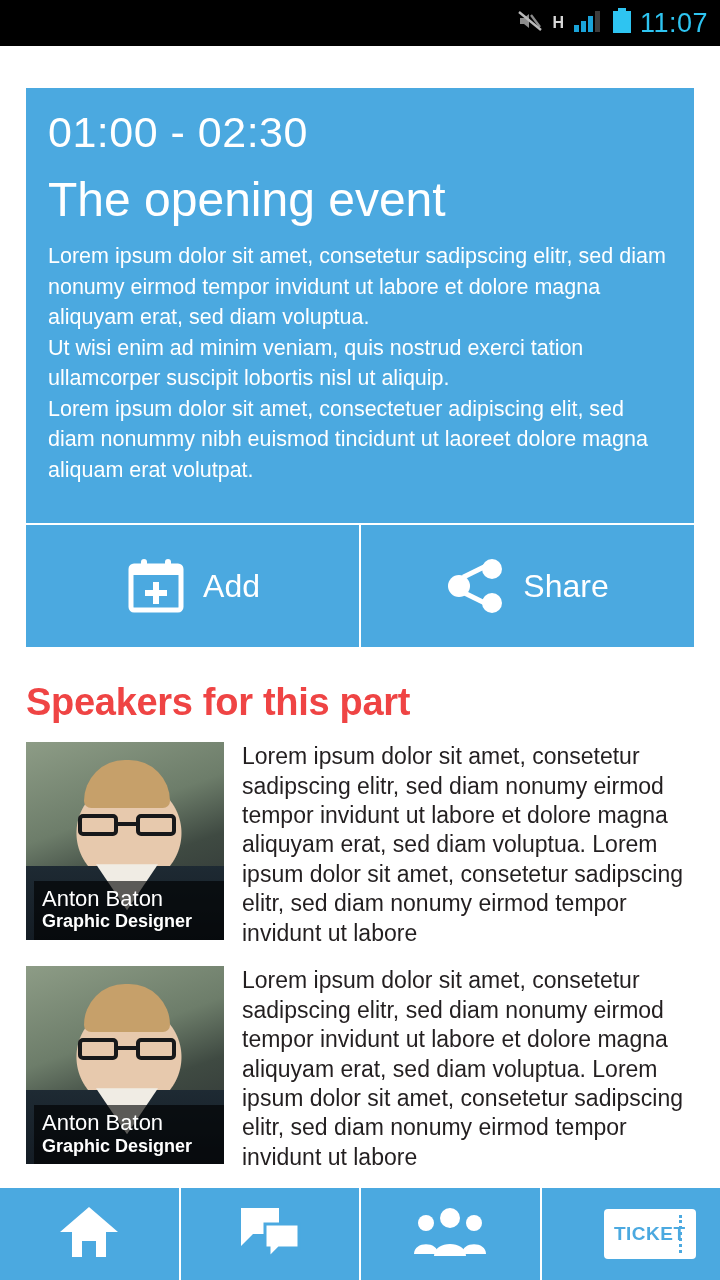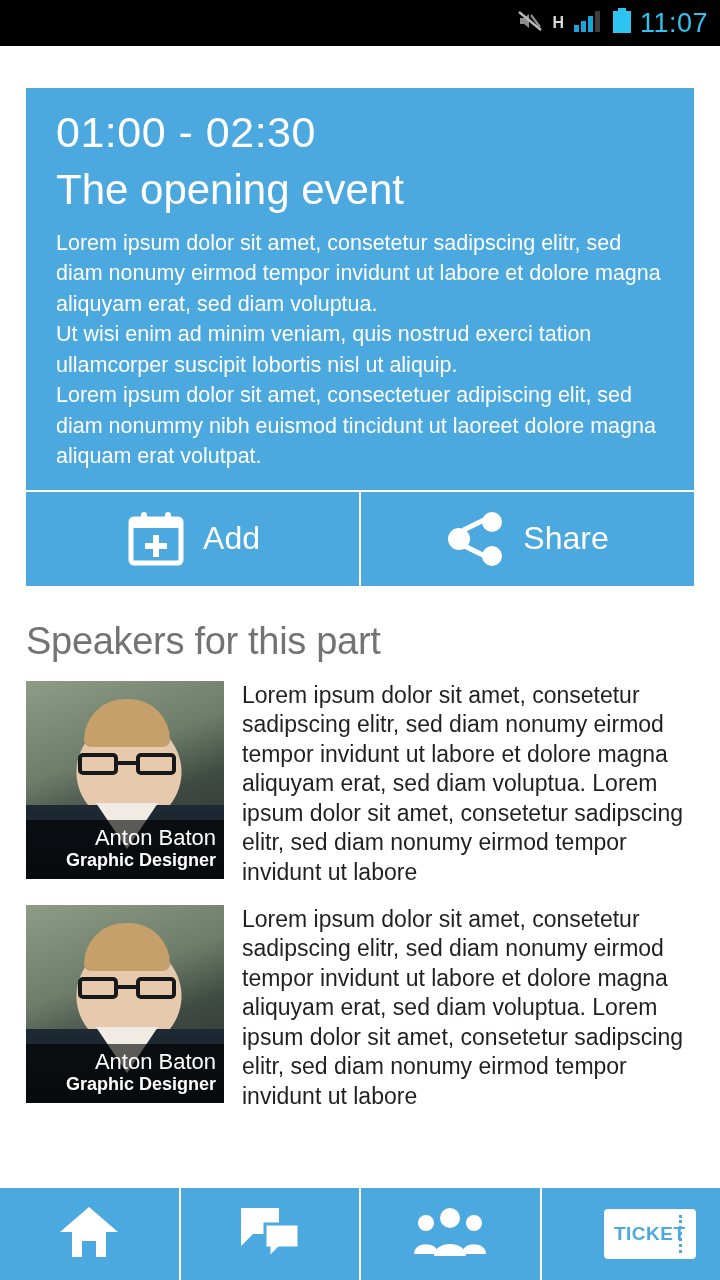--- a/index.html
+++ b/index.html
@@ -20,44 +20,44 @@
   .statusbar .icons { display:flex; align-items:center; gap:9px; }
   .si { display:inline-block; }
   .clock { font-size: 27px; letter-spacing: 0.5px; color:#2ec4f1; }
 
   
   .card {
     margin: 42px 26px 0 26px;
     background: #4ba9e0;
     color: #fff;
   }
-  .card-body { padding: 20px 22px 18px 30px; }
+  .card-body { padding: 20px 22px 18px 22px; }
   .card-time {
     font-size: 43px; font-weight: 400; line-height: 1.15; letter-spacing: 0.5px;
   }
   .card-title {
-    font-size: 42px; font-weight: 400; line-height: 1.2; margin-top: 8px;
+    font-size: 48px; font-weight: 400; line-height: 1.2; margin-top: 14px;
   }
   .card-desc {
     font-size: 21.5px; line-height: 1.42; margin-top: 12px; color:#fff;
   }
   .card-desc p { margin: 0; }
   .card-actions {
-    display: flex; border-top: 2px solid #ffffff; height: 96px;
+    display: flex; border-top: 2px solid #ffffff; height: 124px; margin-top: 20px;
   }
   .card-action {
     flex: 1; display: flex; align-items: center; justify-content: center;
     gap: 16px; color: #fff; font-size: 32px;
   }
   .card-action + .card-action { border-left: 2px solid #ffffff; gap: 15px; }
   .act-icon { width: 62px; height: 60px; display:flex; align-items:center; justify-content:center;}
 
   
   .section-title {
-    font-size: 38px; font-weight: normal; color: #737373;
+    font-size: 38px; font-weight: bold; color: #ef4444;
     margin: 34px 0 0 26px; letter-spacing: -0.3px;
   }
   .speaker {
     display: flex; margin: 18px 26px 0 26px; gap: 18px;
   }
   .photo {
     position: relative; width: 198px; height: 198px; flex: 0 0 198px;
     overflow: hidden; background: #6b7a63;
   }
   .photo .bg {
@@ -84,22 +84,22 @@
   .photo .suit {
     position:absolute; left:0; bottom:0; width:100%; height:74px;
     background: linear-gradient(180deg,#1e2a33 0%, #141c24 100%);
   }
   .photo .collar {
     position:absolute; left:70px; bottom:30px; width:62px; height:46px;
     background:#f0ece4; transform: rotate(0deg);
     clip-path: polygon(50% 100%, 0 0, 100% 0);
   }
   .photo .caption {
-    position: absolute; left: 0; right: 0; bottom: 0;
-    background: rgba(0,0,0,0.62); padding: 6px 8px 8px 8px; color:#fff;text-align:right;
+    position: absolute; left: 8px; right: 0; bottom: 0;
+    background: rgba(0,0,0,0.62); padding: 6px 8px 8px 8px; color:#fff;
   }
   .cap-name { font-size: 22px; line-height: 1.1; }
   .cap-role { font-size: 18px; line-height: 1.15; font-weight: bold; }
   .speaker-bio {
     flex: 1; font-size: 23px; line-height: 1.28; color: #231f20;
   }
 
   
   .bottomnav {
     position: absolute; left: 0; right: 0; bottom: 0;

